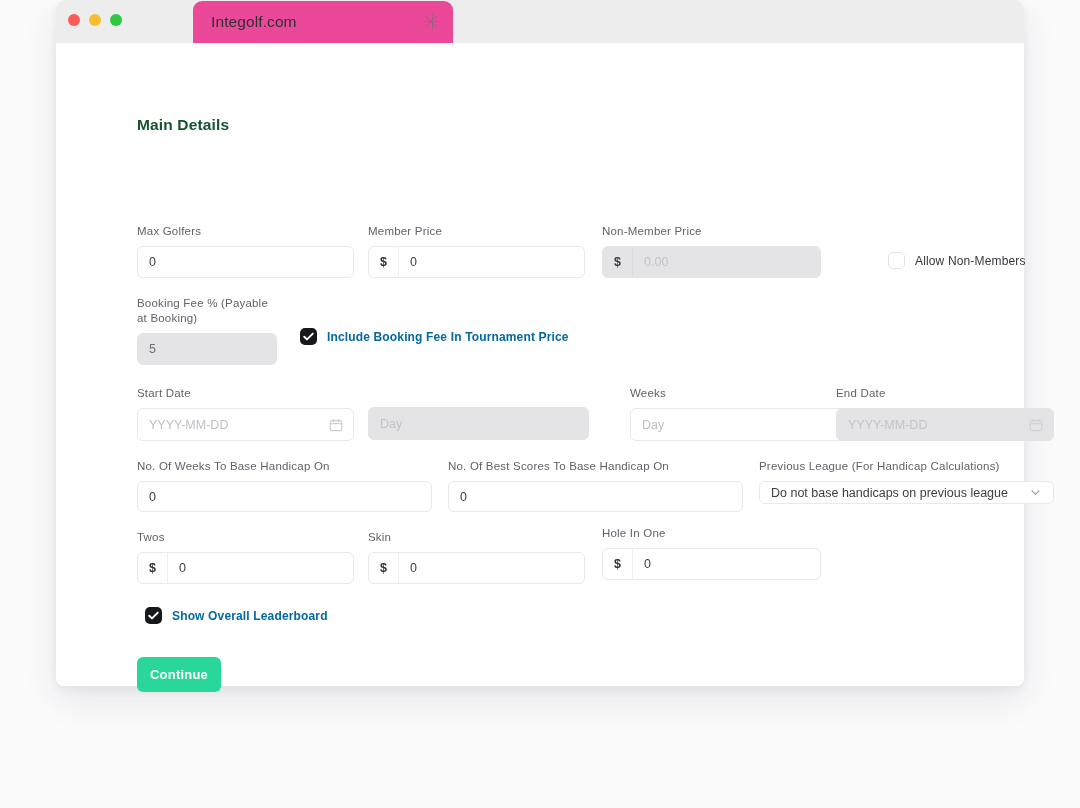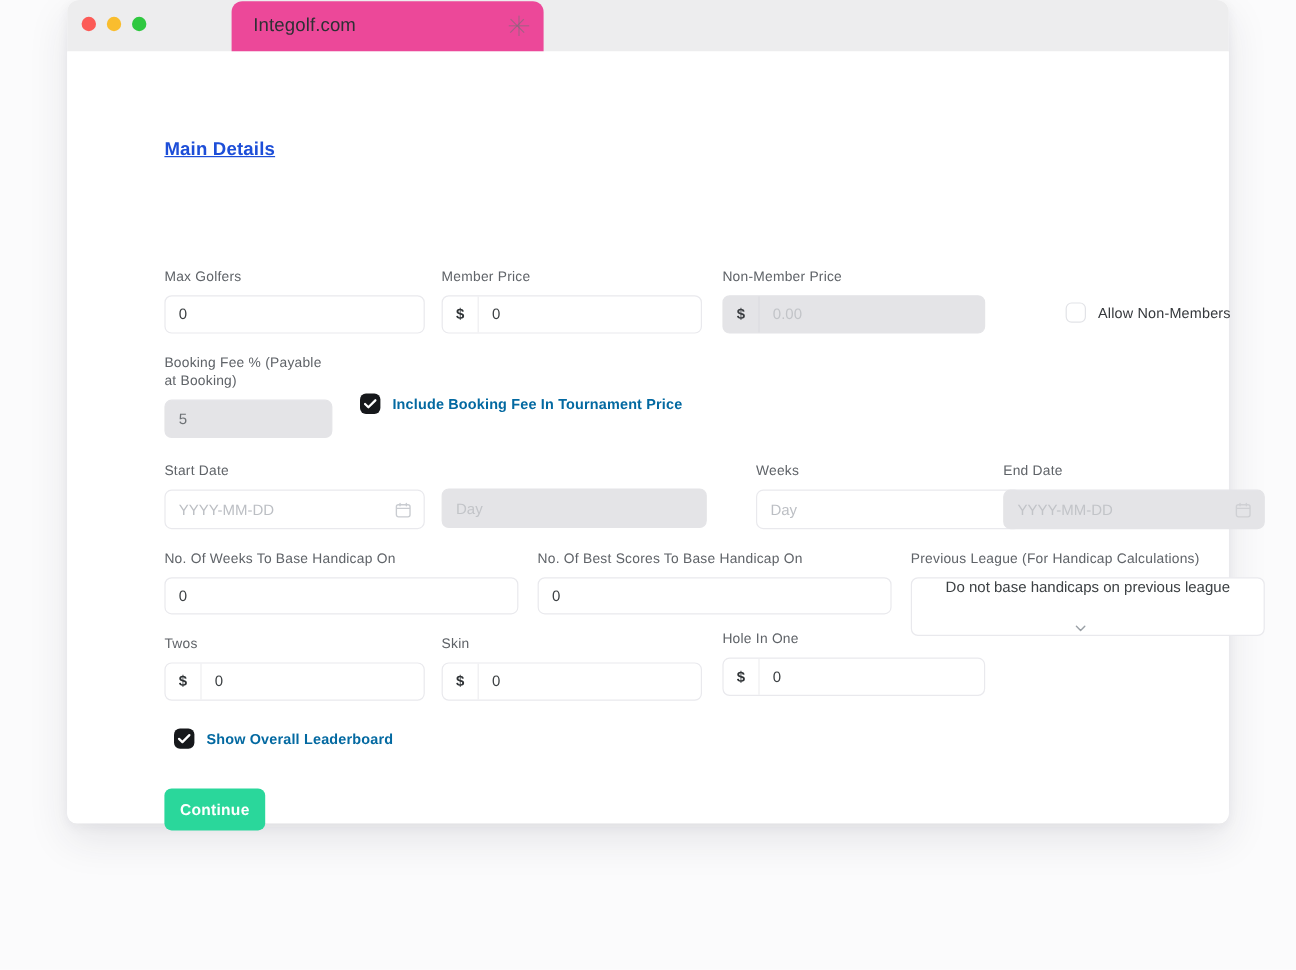--- a/index.html
+++ b/index.html
@@ -108,23 +108,22 @@
     padding: 0 24px;
     box-sizing: border-box;
   }
 
   .page-title {
     position: absolute;
     left: 81px;
     top: 73px;
     font-size: 15.5px;
     font-weight: bold;
-    color: #1d4ed8;
+    color: #14532d;
     letter-spacing: .15px;
-    text-decoration: underline;
   }
 
   .field-label {
     font-size: 11.5px;
     color: #5f6368;
     letter-spacing: .2px;
     line-height: 15px;
     margin-bottom: 7px;
   }
 
@@ -349,21 +348,21 @@
 
     <div class="fb" style="left:392px; top:416px; width:295px;">
       <div class="field-label">No. Of Best Scores To Base Handicap On</div>
       <div class="ctrl" style="height:31px;">
         <span class="val">0</span>
       </div>
     </div>
 
     <div class="fb" style="left:703px; top:416px; width:295px;">
       <div class="field-label">Previous League (For Handicap Calculations)</div>
-      <div class="ctrl" style="height:49px;flex-direction:column;">
+      <div class="ctrl" style="height:23px;">
         <span class="val">Do not base handicaps on previous league</span>
         <span class="chev">
           <svg width="11" height="11" viewBox="0 0 12 12">
               <path d="M2.2 4.3 L6 8.1 L9.8 4.3" fill="none" stroke="currentColor" stroke-width="1.3" stroke-linecap="round" stroke-linejoin="round"></path>
             </svg>
         </span>
       </div>
     </div>
 
     <div class="fb" style="left:81px; top:487px; width:217px;">

